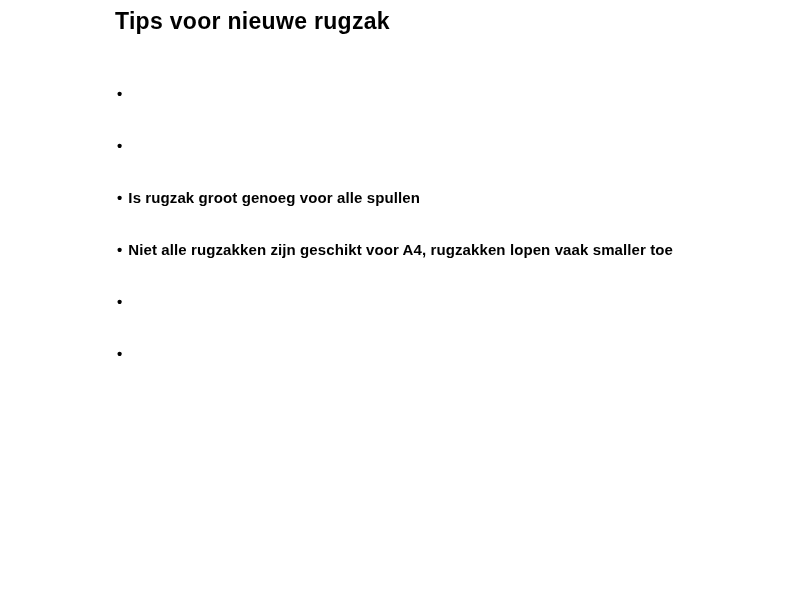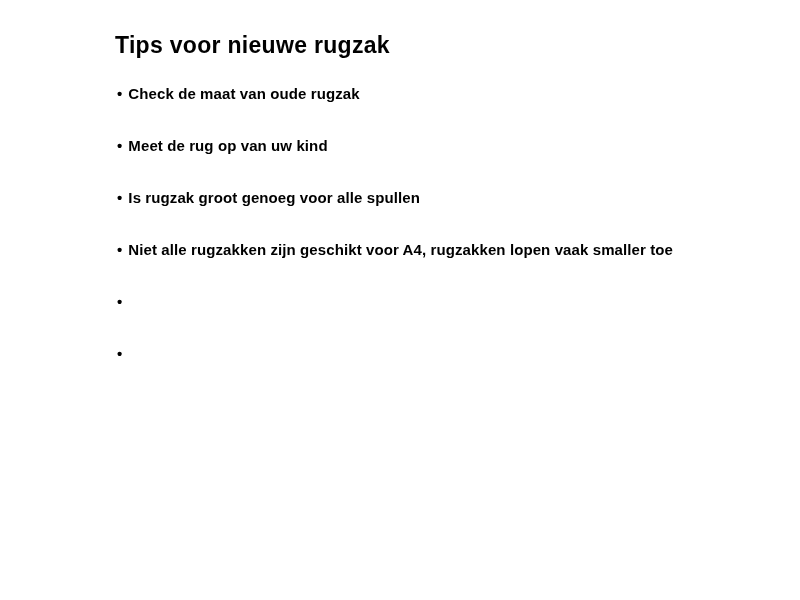--- a/index.html
+++ b/index.html
@@ -13,21 +13,21 @@
   .slide {
     position: relative;
     width: 800px;
     height: 600px;
     background: #ffffff;
     overflow: hidden;
   }
   .slide-title {
     position: absolute;
     left: 115px;
-    top: 32px;
+    top: 8px;
     margin: 0;
     font-family: "Liberation Sans", sans-serif;
     font-size: 23px;
     font-weight: bold;
     color: #000000;
     letter-spacing: 0.3px;
     white-space: nowrap;
   }
   .bullet-list {
     position: absolute;
@@ -59,26 +59,24 @@
 <body>
 
 <div class="slide">
 
   <h1 class="slide-title">Tips voor nieuwe rugzak</h1>
 
   <ul class="bullet-list">
 
     <li class="bullet-item">
       <span class="bullet-dot">•</span>
-      <span>Check de maat van oude rugzak</span>
     </li>
 
     <li class="bullet-item">
       <span class="bullet-dot">•</span>
-      <span>Meet de rug op van uw kind</span>
     </li>
 
     <li class="bullet-item">
       <span class="bullet-dot">•</span>
       <span>Is rugzak groot genoeg voor alle spullen</span>
     </li>
 
     <li class="bullet-item">
       <span class="bullet-dot">•</span>
       <span>Niet alle rugzakken zijn geschikt voor A4, rugzakken lopen vaak smaller toe</span>

